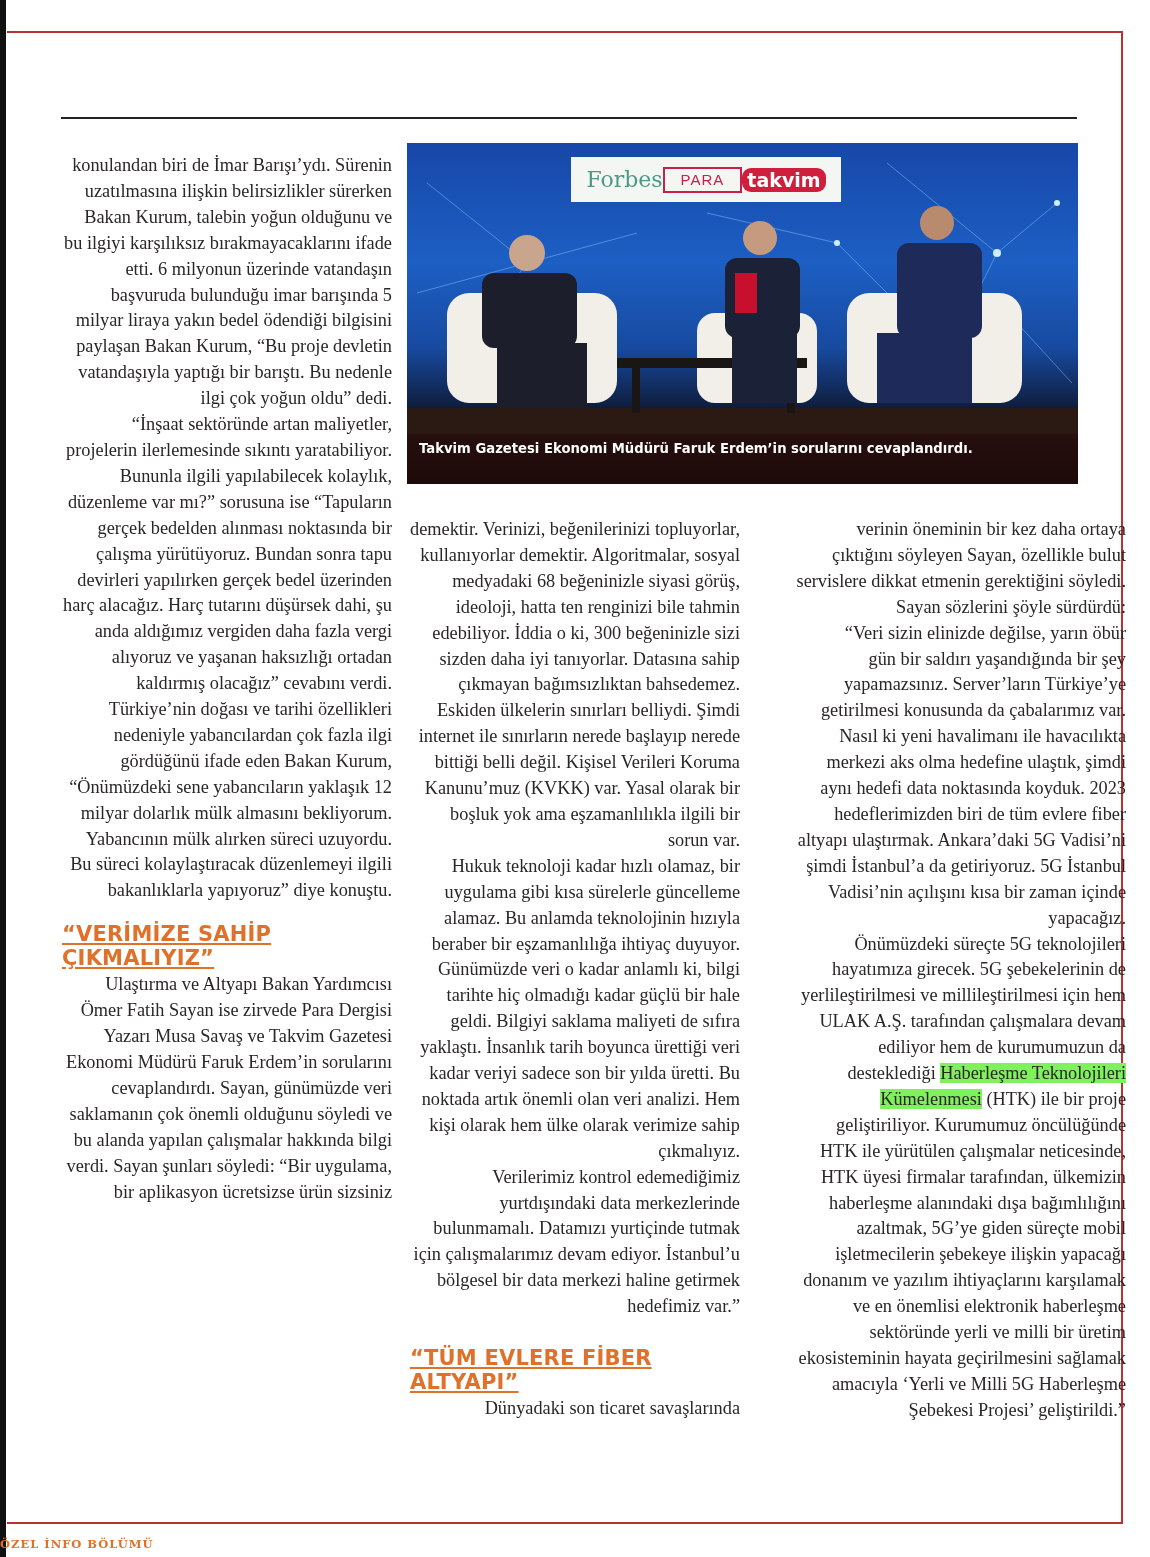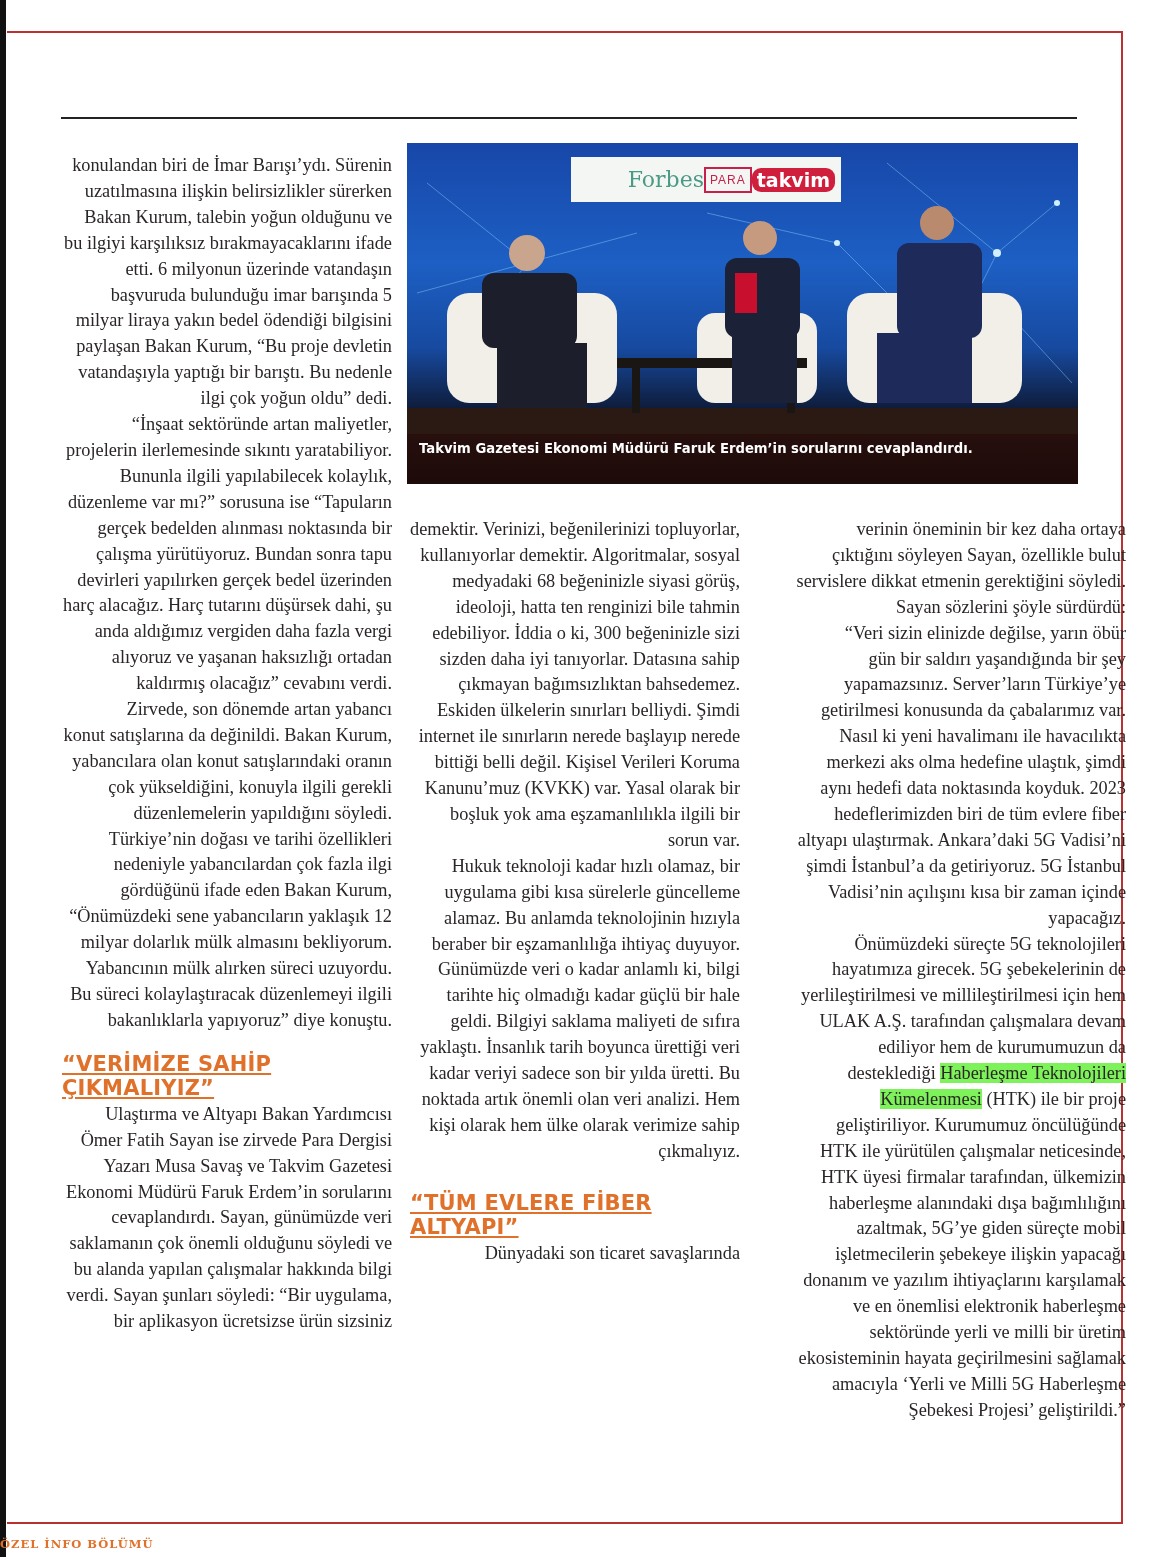--- a/index.html
+++ b/index.html
@@ -33,26 +33,26 @@
     text-decoration: underline;
   }
 
   .photo {
     position: absolute; left: 407px; top: 143px; width: 671px; height: 341px; overflow: hidden;
     background: linear-gradient(180deg, #1747a8 0%, #1d5fc4 35%, #174aa0 60%, #0e1c3a 78%, #2a1410 100%);
   }
   .photo svg { position: absolute; left: 0; top: 0; }
   .logo-strip {
     position: absolute; left: 164px; top: 14px; width: 270px; height: 45px; background: #f4f6f4;
-    display: flex; align-items: center; justify-content: flex-end; padding: 0 6px; box-sizing: border-box;
+    display: flex; align-items: center; justify-content: center; padding: 0 6px; box-sizing: border-box;
   }
   .logo-forbes { font-family: "DejaVu Serif", serif; color: #4a9a86; font-size: 22px; }
   .logo-para {
-    font-family: "Liberation Sans", sans-serif; color: #c8204a; font-size: 12px;
-    border: 2px solid #c8204a; padding: 0 4px; line-height: 22px; letter-spacing: 1px;
+    font-family: "Liberation Sans", sans-serif; color: #c8204a; font-size: 15px;
+    border: 2px solid #c8204a; padding: 0 16px; line-height: 22px; letter-spacing: 1px;
   }
   .logo-takvim {
     font-family: "DejaVu Sans", sans-serif; font-weight: bold; color: #fff; background: #d01f3c;
     font-size: 19px; padding: 0 5px; line-height: 24px; border-radius: 9px;
   }
   .caption {
     position: absolute; left: 0; bottom: 0; width: 100%; height: 50px;
     background: linear-gradient(180deg, rgba(40,14,10,0.85), rgba(28,10,8,0.95));
     padding: 6px 12px; box-sizing: border-box;
     font-family: "DejaVu Sans", "Liberation Sans", sans-serif; font-weight: bold; color: #ffffff;
@@ -129,29 +129,29 @@
     <span class="logo-takvim">takvim</span>
   </div>
   <div class="caption">
     <div>Takvim Gazetesi Ekonomi Müdürü Faruk Erdem’in sorularını cevaplandırdı.</div>
   </div>
 </div>
 
 <div class="col col1">
   <p>konulandan biri de İmar Barışı’ydı. Sürenin uzatılmasına ilişkin belirsizlikler sürerken Bakan Kurum, talebin yoğun olduğunu ve bu ilgiyi karşılıksız bırakmayacaklarını ifade etti. 6 milyonun üzerinde vatandaşın başvuruda bulunduğu imar barışında 5 milyar liraya yakın bedel ödendiği bilgisini paylaşan Bakan Kurum, “Bu proje devletin vatandaşıyla yaptığı bir barıştı. Bu nedenle ilgi çok yoğun oldu” dedi.</p>
   <p class="ind">“İnşaat sektöründe artan maliyetler, projelerin ilerlemesinde sıkıntı yaratabiliyor. Bununla ilgili yapılabilecek kolaylık, düzenleme var mı?” sorusuna ise “Tapuların gerçek bedelden alınması noktasında bir çalışma yürütüyoruz. Bundan sonra tapu devirleri yapılırken gerçek bedel üzerinden harç alacağız. Harç tutarını düşürsek dahi, şu anda aldığımız vergiden daha fazla vergi alıyoruz ve yaşanan haksızlığı ortadan kaldırmış olacağız” cevabını verdi.</p>
-  <p class="ind">Zirvede, son dönemde artan yabancı konut satışlarına da değinildi. Bakan Kurum, yabancılara olan konut satışlarındaki oranın çok yükseldiğini, konuyla ilgili gerekli düzenlemelerin yapıldığını söyledi.</p>
   <p class="ind">Türkiye’nin doğası ve tarihi özellikleri nedeniyle yabancılardan çok fazla ilgi gördüğünü ifade eden Bakan Kurum, “Önümüzdeki sene yabancıların yaklaşık 12 milyar dolarlık mülk almasını bekliyorum. Yabancının mülk alırken süreci uzuyordu. Bu süreci kolaylaştıracak düzenlemeyi ilgili bakanlıklarla yapıyoruz” diye konuştu.</p>
   <div class="heading">“VERİMİZE SAHİP ÇIKMALIYIZ”</div>
   <p>Ulaştırma ve Altyapı Bakan Yardımcısı Ömer Fatih Sayan ise zirvede Para Dergisi Yazarı Musa Savaş ve Takvim Gazetesi Ekonomi Müdürü Faruk Erdem’in sorularını cevaplandırdı. Sayan, günümüzde veri saklamanın çok önemli olduğunu söyledi ve bu alanda yapılan çalışmalar hakkında bilgi verdi. Sayan şunları söyledi: “Bir uygulama, bir aplikasyon ücretsizse ürün sizsiniz</p>
 </div>
 
 <div class="col col2">
   <p>demektir. Verinizi, beğenilerinizi topluyorlar, kullanıyorlar demektir. Algoritmalar, sosyal medyadaki 68 beğeninizle siyasi görüş, ideoloji, hatta ten renginizi bile tahmin edebiliyor. İddia o ki, 300 beğeninizle sizi sizden daha iyi tanıyorlar. Datasına sahip çıkmayan bağımsızlıktan bahsedemez. Eskiden ülkelerin sınırları belliydi. Şimdi internet ile sınırların nerede başlayıp nerede bittiği belli değil. Kişisel Verileri Koruma Kanunu’muz (KVKK) var. Yasal olarak bir boşluk yok ama eşzamanlılıkla ilgili bir sorun var.</p>
   <p class="ind">Hukuk teknoloji kadar hızlı olamaz, bir uygulama gibi kısa sürelerle güncelleme alamaz. Bu anlamda teknolojinin hızıyla beraber bir eşzamanlılığa ihtiyaç duyuyor. Günümüzde veri o kadar anlamlı ki, bilgi tarihte hiç olmadığı kadar güçlü bir hale geldi. Bilgiyi saklama maliyeti de sıfıra yaklaştı. İnsanlık tarih boyunca ürettiği veri kadar veriyi sadece son bir yılda üretti. Bu noktada artık önemli olan veri analizi. Hem kişi olarak hem ülke olarak verimize sahip çıkmalıyız.</p>
+  <p class="ind">Verilerimiz kontrol edemediğimiz yurtdışındaki data merkezlerinde bulunmamalı. Datamızı yurtiçinde tutmak için çalışmalarımız devam ediyor. İstanbul’u bölgesel bir data merkezi haline getirmek hedefimiz var.”</p>
   <div class="heading" style="margin-top:26px">“TÜM EVLERE FİBER ALTYAPI”</div>
   <p>Dünyadaki son ticaret savaşlarında</p>
 </div>
 
 <div class="col col3">
   <p>verinin öneminin bir kez daha ortaya çıktığını söyleyen Sayan, özellikle bulut servislere dikkat etmenin gerektiğini söyledi. Sayan sözlerini şöyle sürdürdü:</p>
   <p class="ind">“Veri sizin elinizde değilse, yarın öbür gün bir saldırı yaşandığında bir şey yapamazsınız. Server’ların Türkiye’ye getirilmesi konusunda da çabalarımız var. Nasıl ki yeni havalimanı ile havacılıkta merkezi aks olma hedefine ulaştık, şimdi aynı hedefi data noktasında koyduk. 2023 hedeflerimizden biri de tüm evlere fiber altyapı ulaştırmak. Ankara’daki 5G Vadisi’ni şimdi İstanbul’a da getiriyoruz. 5G İstanbul Vadisi’nin açılışını kısa bir zaman içinde yapacağız.</p>
   <p class="ind"><span>Önümüzdeki süreçte 5G teknolojileri hayatımıza girecek. 5G şebekelerinin de yerlileştirilmesi ve millileştirilmesi için hem ULAK A.Ş. tarafından çalışmalara devam ediliyor hem de kurumumuzun da desteklediği </span><span class="hl">Haberleşme Teknolojileri Kümelenmesi</span><span> (HTK) ile bir proje geliştiriliyor. Kurumumuz öncülüğünde HTK ile yürütülen çalışmalar neticesinde, HTK üyesi firmalar tarafından, ülkemizin haberleşme alanındaki dışa bağımlılığını azaltmak, 5G’ye giden süreçte mobil işletmecilerin şebekeye ilişkin yapacağı donanım ve yazılım ihtiyaçlarını karşılamak ve en önemlisi elektronik haberleşme sektöründe yerli ve milli bir üretim ekosisteminin hayata geçirilmesini sağlamak amacıyla ‘Yerli ve Milli 5G Haberleşme Şebekesi Projesi’ geliştirildi.”</span></p>
 </div>
 

